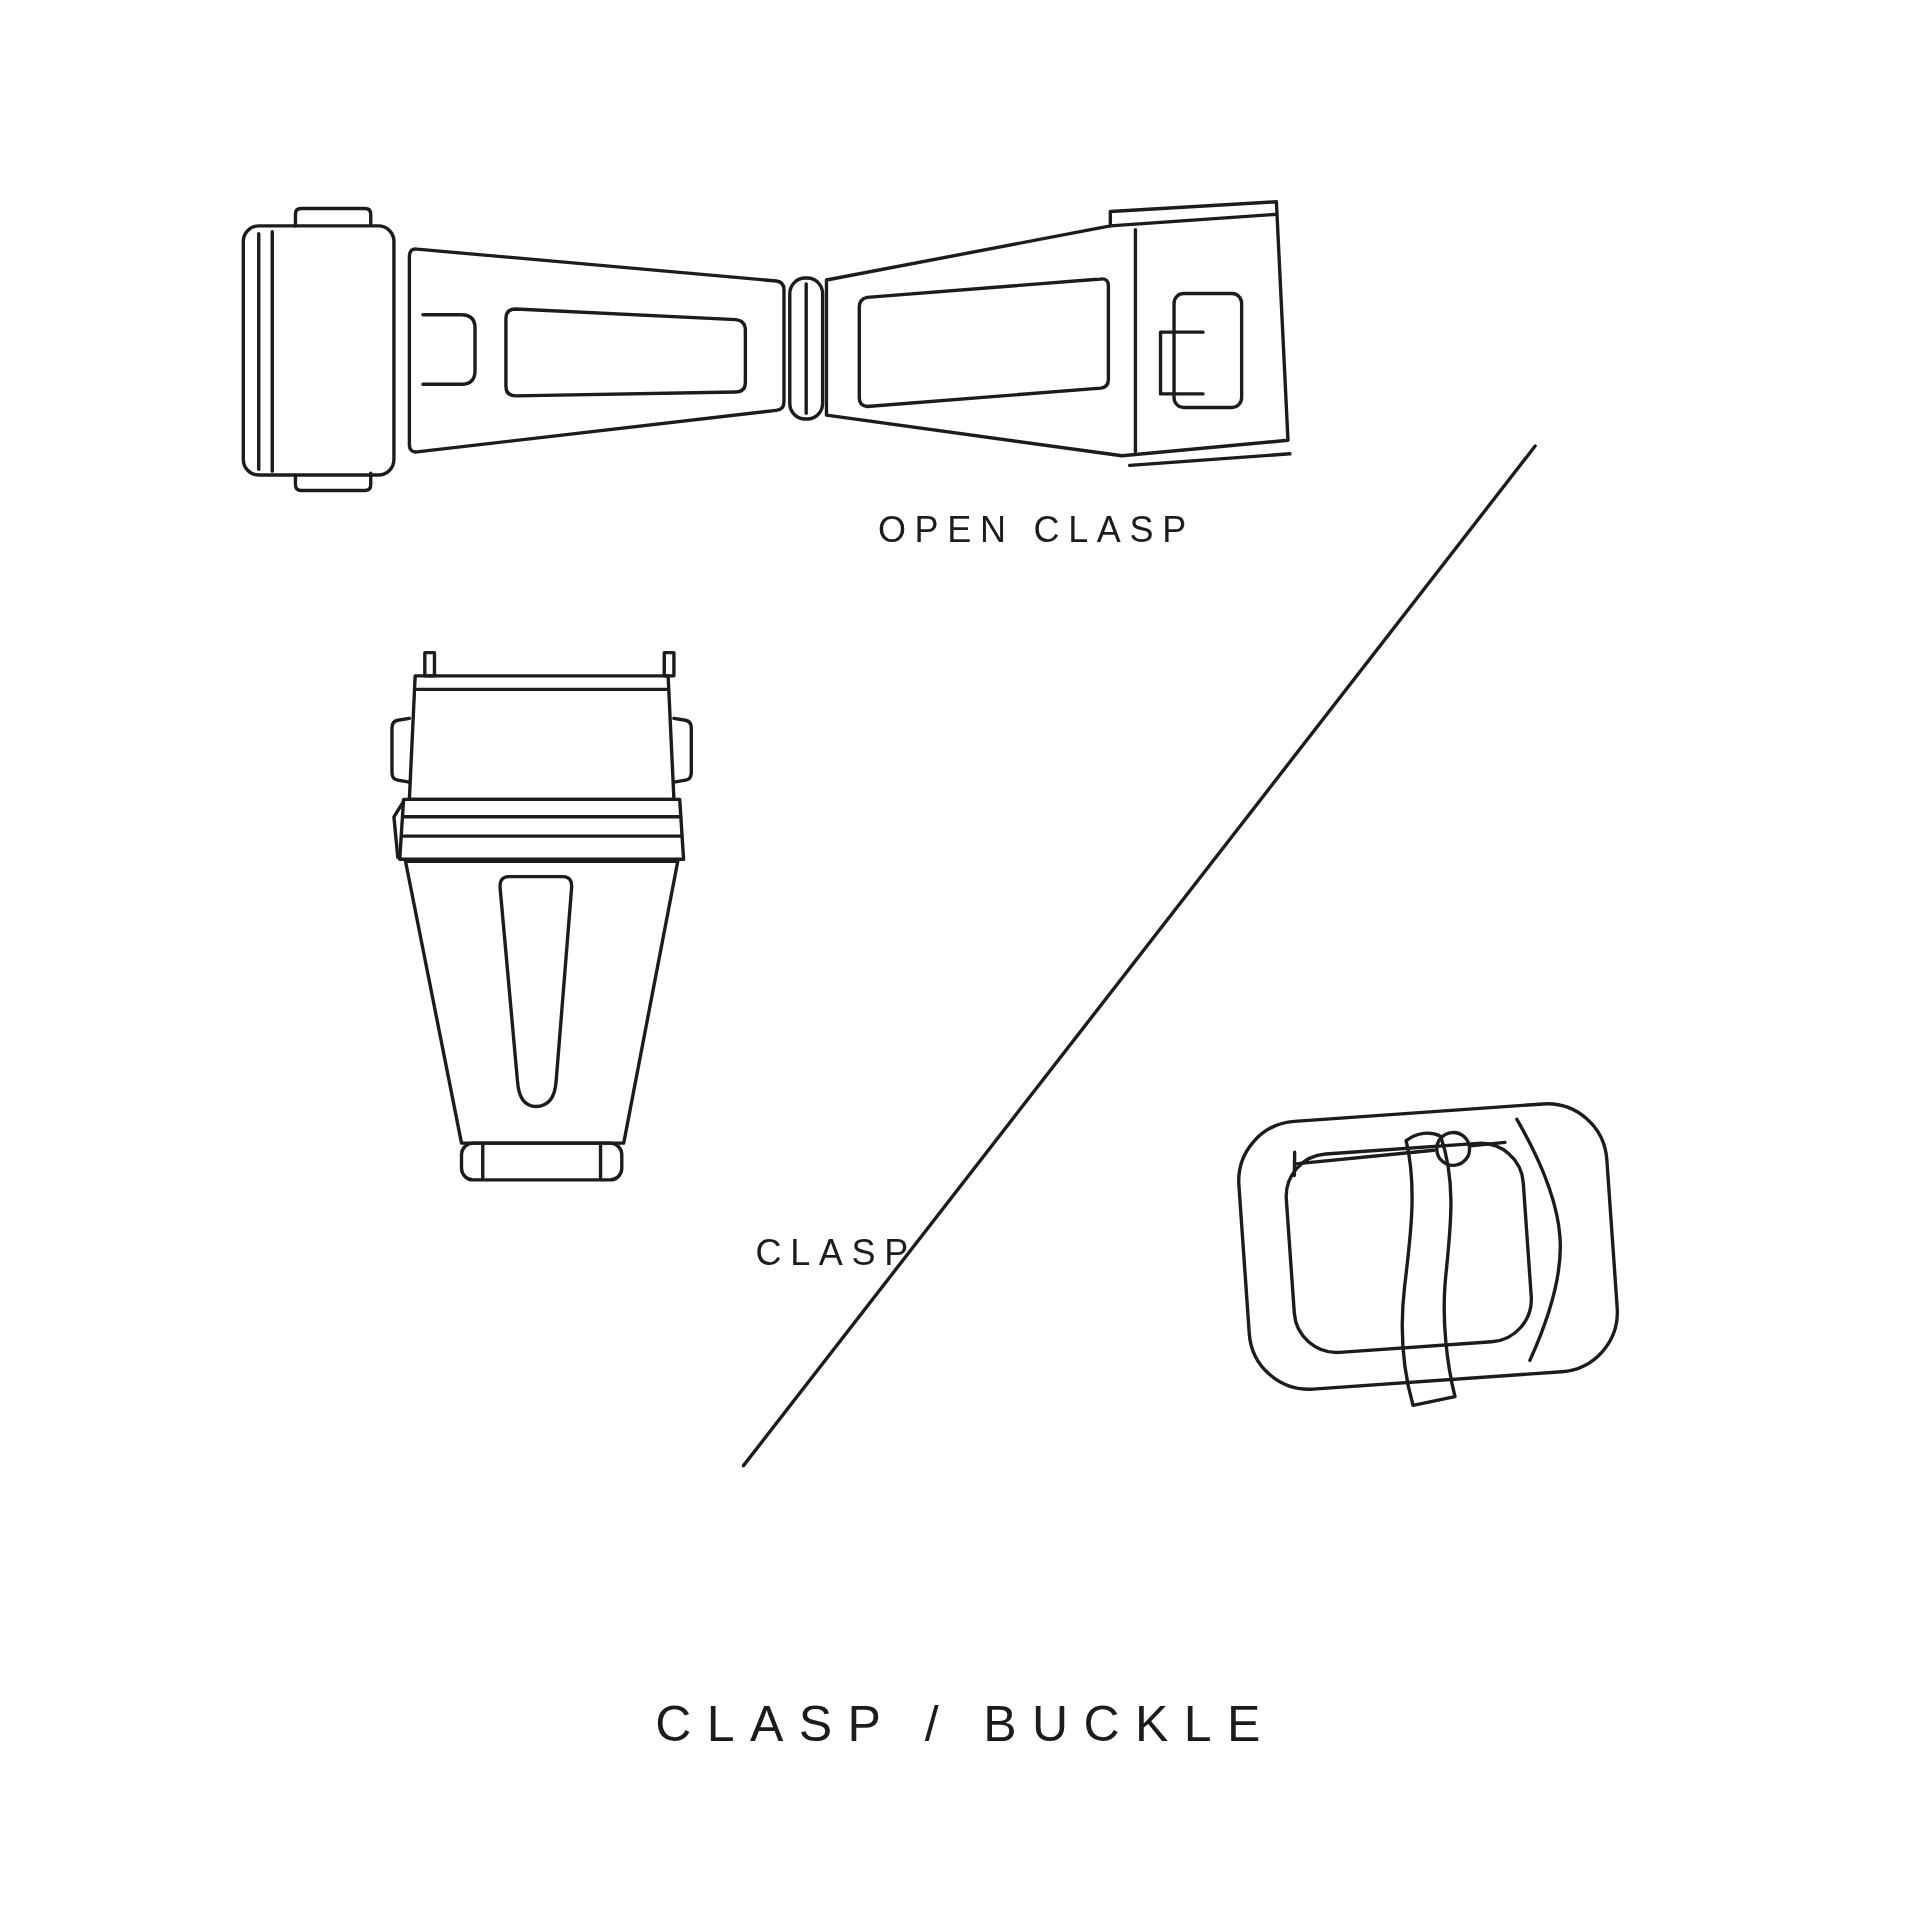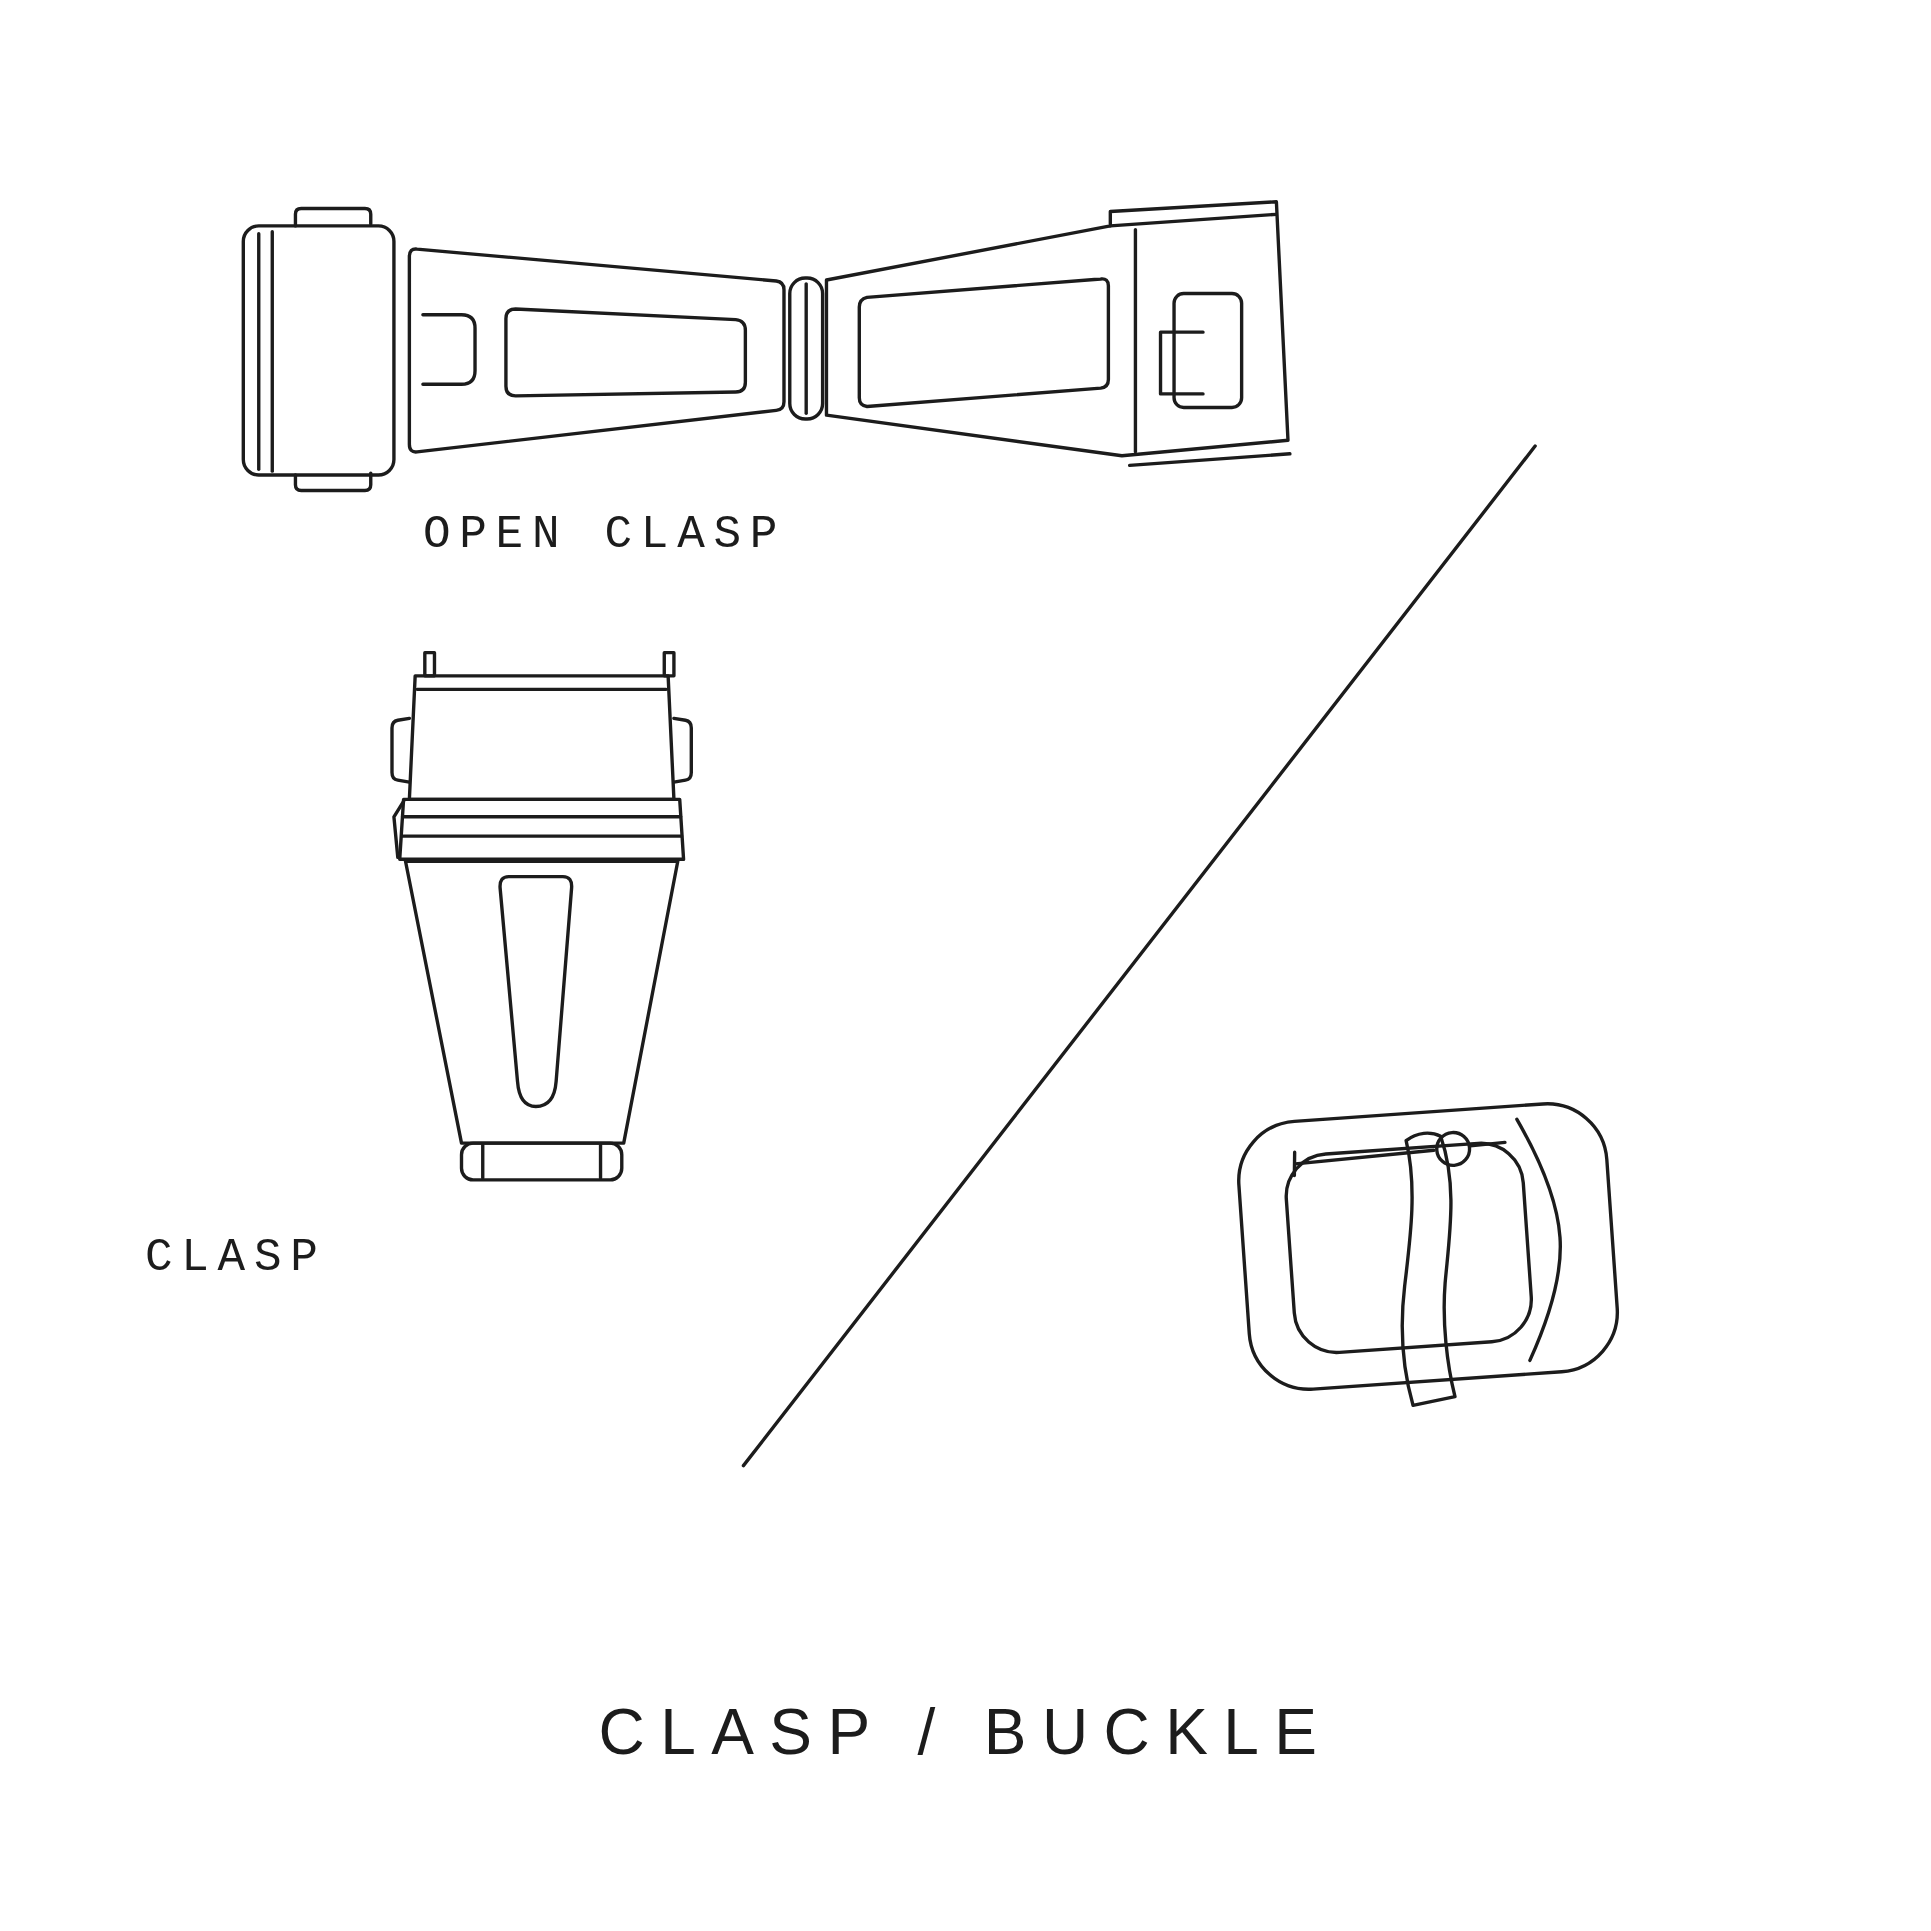--- a/index.html
+++ b/index.html
@@ -25,35 +25,34 @@
     stroke:var(--ink);
     fill:none;
     stroke-width:3.5;
     stroke-linecap:round;
     stroke-linejoin:round;
   }
   .thin{stroke-width:2.5;}
   .fill-white{fill:#ffffff;}
   .label{
     position:absolute;
-    text-align:left;
-    font-size:46px;
+    text-align:right;
+    font-size:36px;
     font-weight:400;
     letter-spacing:8.7px;
     color:var(--ink);
     white-space:nowrap;
-    font-family:Liberation Mono, monospace;
   }
   .label-open{left:423px;top:509px;width:772px;}
   .label-closed{left:145px;top:1232px;width:772px;}
   .title{
     position:absolute;
     left:0;top:1695px;width:1931px;
     text-align:center;
-    font-size:64px;
+    font-size:50px;
     font-weight:400;
     letter-spacing:15.4px;
     color:var(--ink);
     white-space:nowrap;
   }
 </style>
 </head>
 <body>
 
 <div class="page">

